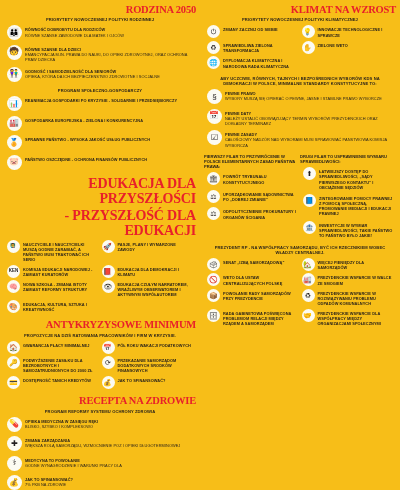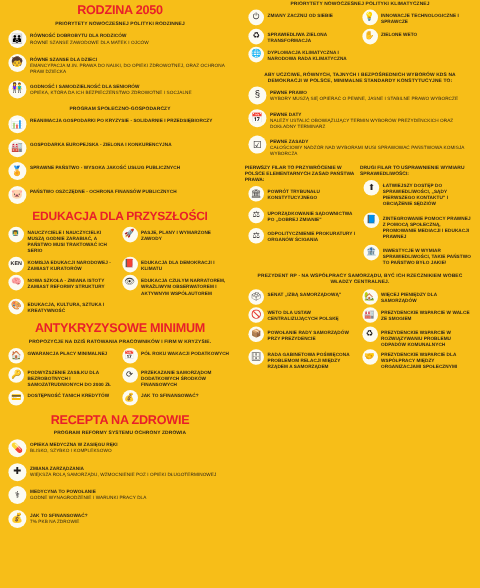--- a/index.html
+++ b/index.html
@@ -11,28 +11,29 @@
     overflow:hidden;
   }
   .page{width:400px;height:490px;position:relative;box-sizing:border-box;}
   .cols{display:flex;width:100%;}
   .col{width:200px;box-sizing:border-box;padding:0 4px;}
 
   .sec{margin-bottom:4px;}
   .sec-title{
     color:#E8202A;
     font-weight:bold;
-    text-align:center;
+    text-align:right;
     font-size:10.5px;
     letter-spacing:-0.2px;
     line-height:1.08;
     margin:4px 0 2px 0;
     text-transform:uppercase;
+    font-family:Liberation Serif, serif;
   }
-  .sec-title.two{font-size:10px;}
+  .sec-title.two{font-size:14px;}
   .sec-sub{
     text-align:center;
     font-size:4.1px;
     font-weight:bold;
     letter-spacing:0.1px;
     line-height:1.25;
     margin:0 0 3px 0;
     padding:0 6px;
     text-transform:uppercase;
     color:#2b2319;
@@ -142,20 +143,21 @@
                 <span>🐷</span>
               </div>
               <div class="itxt">
                 <span class="t1">PAŃSTWO OSZCZĘDNE - OCHRONA FINANSÓW PUBLICZNYCH</span>
               </div>
             </div>
           </div>
         </div>
         <div class="sec">
           <div class="sec-title two">EDUKACJA DLA PRZYSZŁOŚCI</div>
+          <div class="sec-title two" style="margin-top: -1px;">- PRZYSZŁOŚĆ DLA EDUKACJI</div>
           <div class="items grid2">
             <div class="item">
               <div class="ico sm">
                 <span style="font-size: 4.5px; font-weight: bold;">👨‍🏫</span>
               </div>
               <div class="itxt">
                 <span class="t1">NAUCZYCIELE I NAUCZYCIELKI MUSZĄ GODNIE ZARABIAĆ, A PAŃSTWO MUSI TRAKTOWAĆ ICH SERIO</span>
               </div>
             </div>
             <div class="item">
@@ -300,20 +302,21 @@
               <div class="itxt">
                 <span class="t1">JAK TO SFINANSOWAĆ?</span>
                 <span class="t2">7% PKB NA ZDROWIE</span>
               </div>
             </div>
           </div>
         </div>
       </div>
     <div class="col" id="colRight">
         <div class="sec">
+          <div class="sec-title">KLIMAT NA WZROST</div>
           <div class="sec-sub">PRIORYTETY NOWOCZESNEJ POLITYKI KLIMATYCZNEJ</div>
           <div class="items grid2">
             <div class="item">
               <div class="ico sm">
                 <span>⏻</span>
               </div>
               <div class="itxt">
                 <span class="t1">ZMIANY ZACZNIJ OD SIEBIE</span>
               </div>
             </div>

